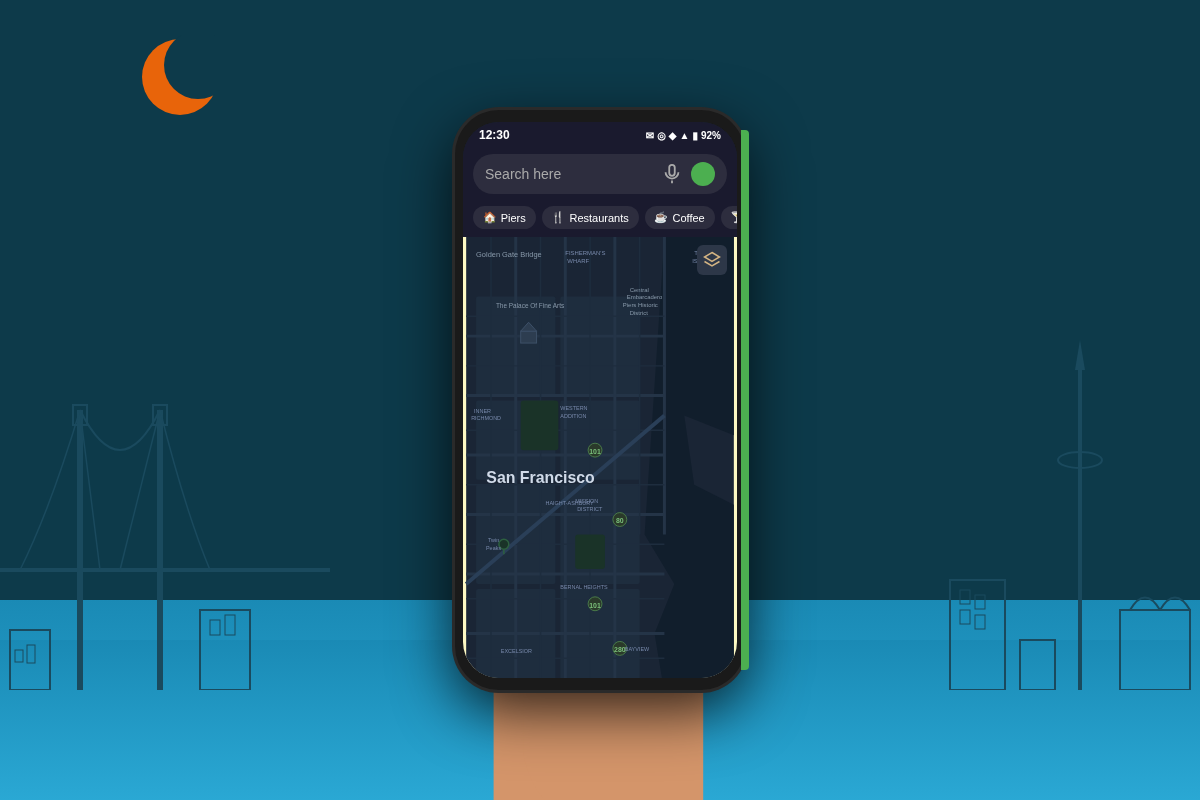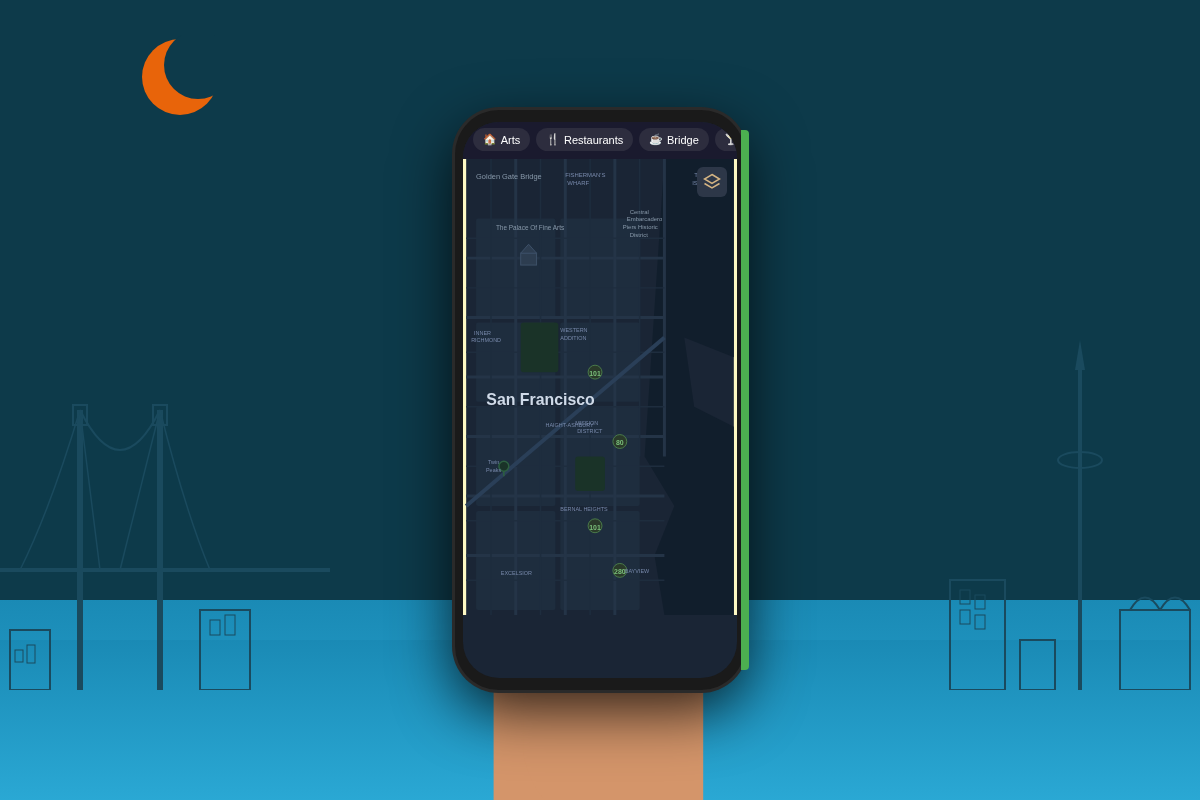--- a/index.html
+++ b/index.html
@@ -263,34 +263,56 @@
 
 <svg style="position:absolute;bottom:-20px;right:50%;transform:translateX(68%);width:240px;height:420px;z-index:5;" viewBox="0 0 240 420">
   <path d="M180,420 L180,230 Q182,190 170,170 Q158,150 143,158 L143,110 Q143,90 128,88 Q113,86 111,105 L111,145 Q103,120 88,118 Q73,116 71,135 L71,160 Q63,138 48,137 Q33,136 31,155 L31,185 Q26,165 11,166 Q-4,167 -3,186 L-3,235 L-3,320 Q-3,390 40,415 L60,420 Z" fill="#d4956a"></path>
 </svg>
 
 <div class="phone-wrapper" style="z-index:10;">
   <div class="phone-outer">
     <div class="phone-green-edge"></div>
     <div class="phone-screen">
 
-
+      <div class="status-bar">
+        <span class="status-time">12:30</span>
+        <div class="status-icons">
+          <span>✉</span>
+          <span>◎</span>
+          <span>◆</span>
+          <span>▲</span>
+          <span>▮</span>
+          <span>92%</span>
+        </div>
+      </div>
+
+      <div class="search-area">
+        <div class="search-bar">
+          <span class="search-placeholder">Search here</span>
+          <svg class="mic-icon" viewBox="0 0 24 24" fill="none" stroke="#aaa" stroke-width="2">
+            <rect x="9" y="2" width="6" height="12" rx="3"></rect>
+            <path d="M5 10a7 7 0 0014 0"></path>
+            <line x1="12" y1="19" x2="12" y2="22"></line>
+          </svg>
+          <div class="green-dot"></div>
+        </div>
+      </div>
 
       <div class="category-pills">
         <div class="pill">
           <span class="pill-icon">🏠</span>
-          <span>Arts</span>
+          <span>Piers</span>
         </div>
         <div class="pill">
           <span class="pill-icon">🍴</span>
           <span>Restaurants</span>
         </div>
         <div class="pill">
           <span class="pill-icon">☕</span>
-          <span>Bridge</span>
+          <span>Coffee</span>
         </div>
         <div class="pill" style="overflow:hidden;max-width:32px;">
           <span class="pill-icon">🍸</span>
         </div>
       </div>
 
       <div class="map-area">
         <svg class="map-svg" viewBox="0 0 270 460">
 
           <rect width="270" height="460" fill="#1a2535"></rect>

